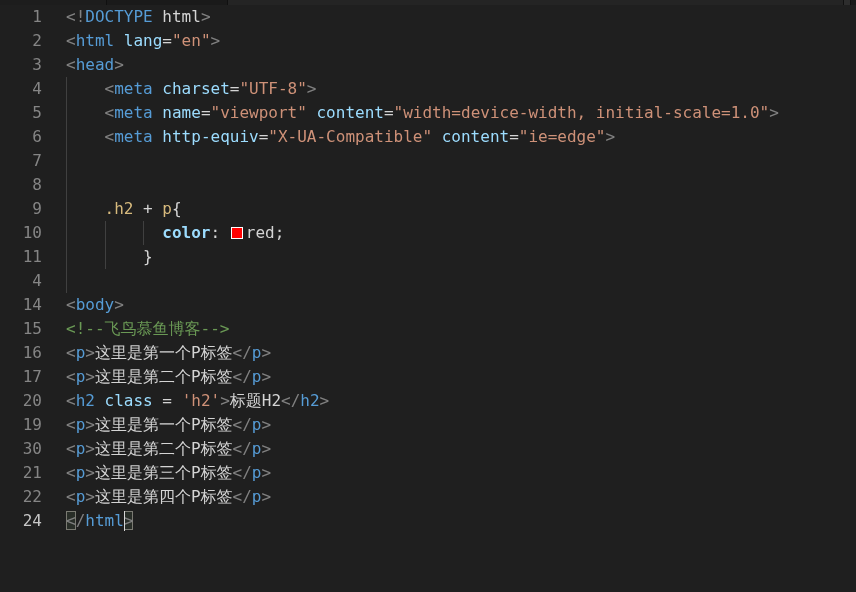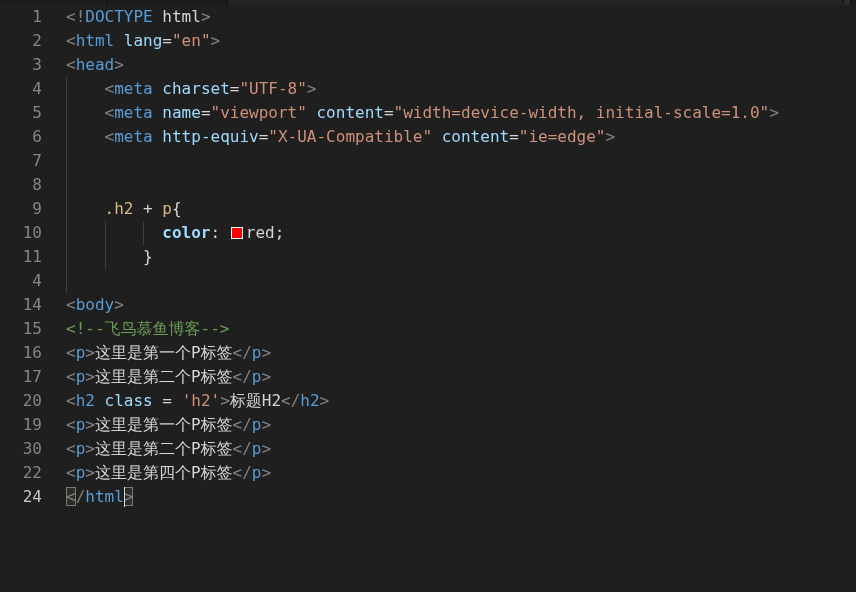--- a/index.html
+++ b/index.html
@@ -149,20 +149,24 @@
       </div>
       <div class="line">
         <span class="gutter">19</span>
         <span class="code"><span class="tok-pun">&lt;</span><span class="tok-tag">p</span><span class="tok-pun">&gt;</span><span class="tok-plain">这里是第一个P标签</span><span class="tok-pun">&lt;/</span><span class="tok-tag">p</span><span class="tok-pun">&gt;</span></span>
       </div>
       <div class="line">
         <span class="gutter">30</span>
         <span class="code"><span class="tok-pun">&lt;</span><span class="tok-tag">p</span><span class="tok-pun">&gt;</span><span class="tok-plain">这里是第二个P标签</span><span class="tok-pun">&lt;/</span><span class="tok-tag">p</span><span class="tok-pun">&gt;</span></span>
       </div>
       <div class="line">
+        <span class="gutter">21</span>
+        <span class="code"><span class="tok-pun">&lt;</span><span class="tok-tag">p</span><span class="tok-pun">&gt;</span><span class="tok-plain">这里是第三个P标签</span><span class="tok-pun">&lt;/</span><span class="tok-tag">p</span><span class="tok-pun">&gt;</span></span>
+      </div>
+      <div class="line">
         <span class="gutter">22</span>
         <span class="code"><span class="tok-pun">&lt;</span><span class="tok-tag">p</span><span class="tok-pun">&gt;</span><span class="tok-plain">这里是第四个P标签</span><span class="tok-pun">&lt;/</span><span class="tok-tag">p</span><span class="tok-pun">&gt;</span></span>
       </div>
       <div class="line">
         <span class="gutter active">24</span>
         <span class="code"><span class="tok-brkt">&lt;</span><span class="tok-pun">/</span><span class="tok-tag">html</span><span class="tok-brkt">&gt;</span></span>
         <span class="cursor" style="left: 123.78px;"></span>
       </div>
     </div>
 </div>

